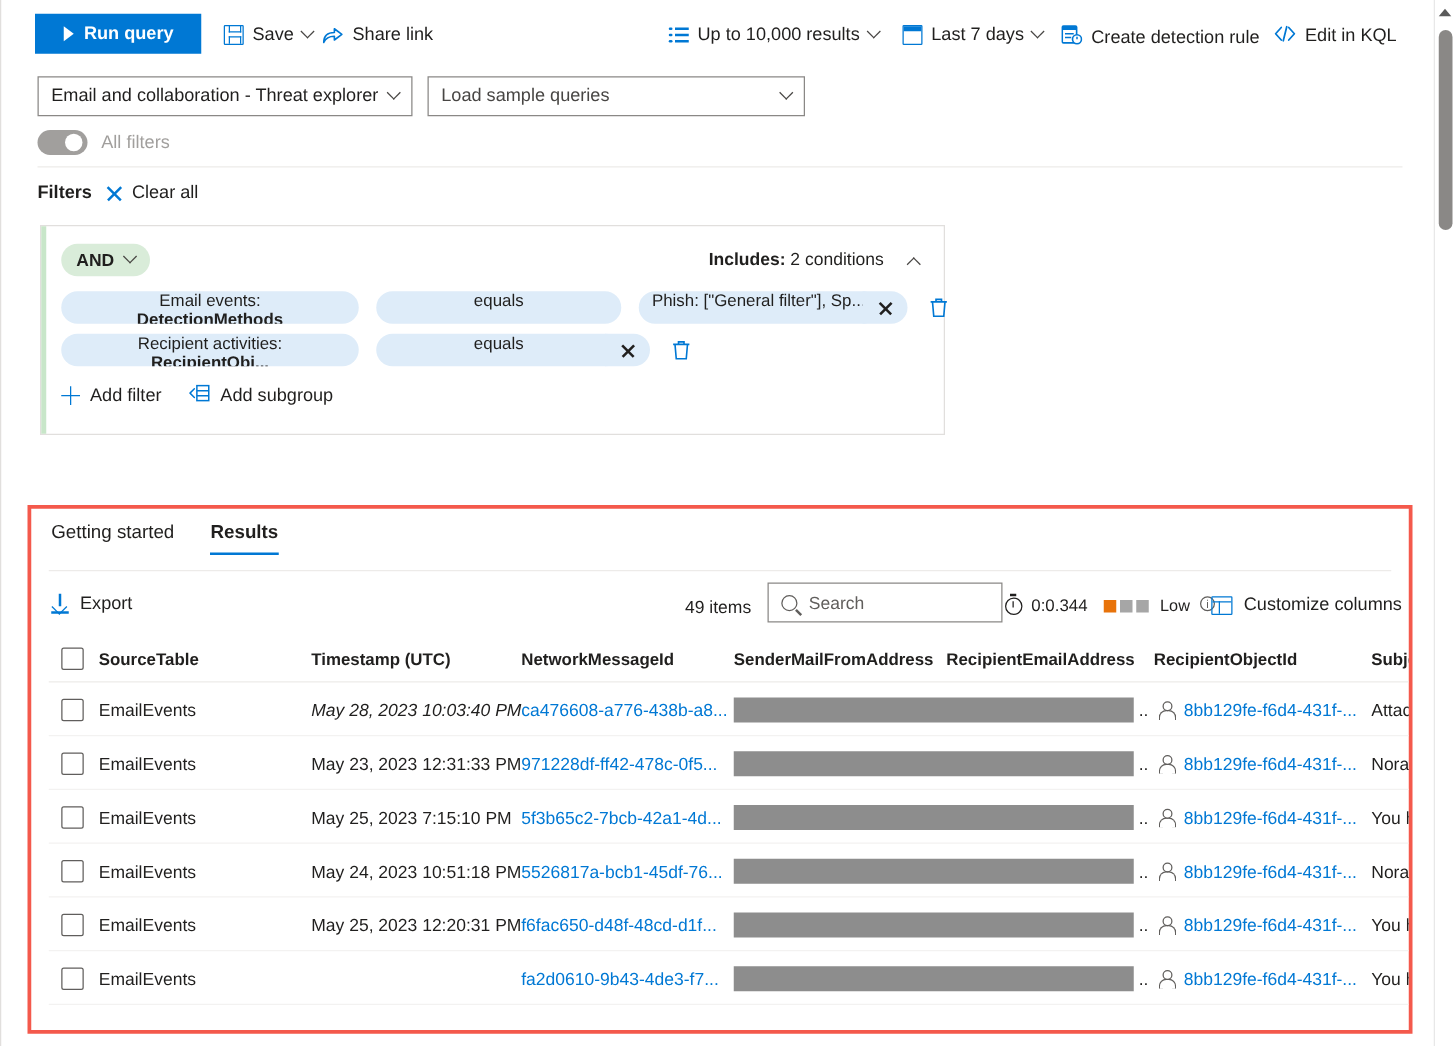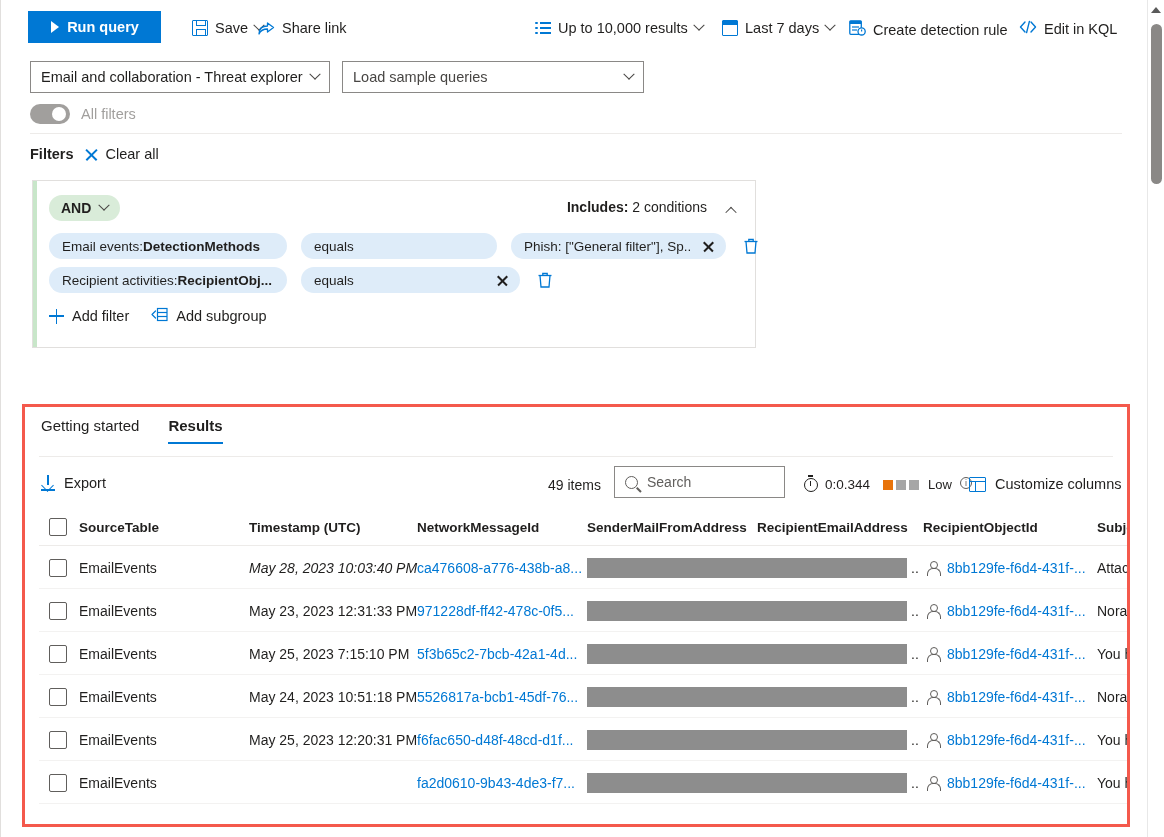--- a/index.html
+++ b/index.html
@@ -101,21 +101,21 @@
     position: absolute; left: 16px; top: 14px; height: 26px; border-radius: 13px;
     background: #d9ecd9; display: flex; align-items: center; gap: 9px;
     padding: 0 12px; font-size: 14px; font-weight: bold; cursor: pointer;
   }
   .includes { position: absolute; right: 48px; top: 18px; font-size: 14px; white-space: nowrap; }
   .includes b { font-weight: bold; }
   .collapse-btn { position: absolute; right: 20px; top: 20px; cursor: pointer; }
   .frow { position: absolute; left: 16px; display: flex; align-items: center; gap: 0; }
   .fchip {
     height: 26px; border-radius: 13px; background: #deecf9; display: flex; align-items: center;
-    padding: 0 13px; font-size: 13.5px; color: #201f1e; white-space: nowrap; overflow: hidden; cursor: pointer;
+    padding: 0 13px; font-size: 13.5px; color: #201f1e; white-space: nowrap; overflow: hidden; cursor: pointer; flex-direction: column;
   }
   .fchip.w1 { width: 238px; }
   .fchip.w2 { width: 196px; margin-left: 14px; }
   .fchip.w3 { width: 192px; margin-left: 14px; }
   .fchip b { font-weight: bold; }
   .chip-x { width: 36px; height: 26px; display: flex; align-items: center; justify-content: center; background:#deecf9; border-radius:0 13px 13px 0; margin-left:-13px; cursor:pointer; }
   .chip-x .gx { width:13px; height:13px; position:relative; }
   .chip-x .gx::before,.chip-x .gx::after{ content:""; position:absolute; left:0; top:6px; width:13px; height:1.5px; background:#201f1e; }
   .chip-x .gx::before{ transform: rotate(45deg);} .chip-x .gx::after{ transform: rotate(-45deg);}
   .trash { width: 22px; height: 22px; margin-left: 14px; cursor: pointer; position: relative; }
@@ -138,21 +138,21 @@
 
   .res-toolbar { position: absolute; left: 0; right: 0; top: 58px; height: 42px; }
   .export-link { position: absolute; left: 16px; top: 10px; display: flex; align-items: center; gap: 9px; font-size: 14.5px; cursor: pointer; }
   .dl-ico { width: 14px; height: 16px; position: relative; }
   .dl-ico::before { content:""; position:absolute; left:6px; top:0; width:1.6px; height:10px; background:#0078d4; }
   .dl-ico::after { content:""; position:absolute; left:2.4px; top:5.5px; width:8px; height:8px; border-left:1.6px solid #0078d4; border-bottom:1.6px solid #0078d4; transform: rotate(-45deg); }
   .dl-bar { position:absolute; left:0; bottom:0; width:14px; height:1.6px; background:#0078d4; }
 
   .items-count { position: absolute; left: 523px; top: 12px; font-size: 14px; }
   .search-box {
-    position: absolute; left: 589px; top: 1px; width: 171px; height: 32px;
+    position: absolute; left: 589px; top: 1px; width: 188px; height: 32px;
     border: 1px solid #8a8886; background: #fff; display: flex; align-items: center; gap: 9px; padding: 0 10px; cursor: text;
   }
   .mag { width: 13px; height: 13px; border: 1.6px solid #605e5c; border-radius: 50%; position: relative; flex: 0 0 auto; }
   .mag::after { content:""; position: absolute; right: -5px; bottom: -3px; width: 6px; height: 1.6px; background: #605e5c; transform: rotate(45deg); }
   .search-ph { font-size: 14px; color: #605e5c; }
   .perf { position: absolute; left: 779px; top: 12px; display: flex; align-items: center; gap: 7px; font-size: 13.5px; white-space: nowrap; }
   .clock { width: 14px; height: 14px; border: 1.5px solid #201f1e; border-radius: 50%; position: relative; }
   .clock::before{ content:""; position:absolute; left:5px; top:2.5px; width:1.3px; height:4.5px; background:#201f1e; }
   .clock::after{ content:""; position:absolute; left:3px; top:-3.5px; width:5px; height:1.5px; background:#201f1e; }
   .bars { display: flex; gap: 3px; align-items: center; margin-left: 6px; }
@@ -190,21 +190,21 @@
 
   <div class="left-rule"></div>
 
   <div class="toolbar">
 
     <button class="run-btn">
       <span class="tri-right"></span>
       <span>Run query</span>
     </button>
 
-    <div class="tbar-item" style="left:157px;margin-left:13px;">
+    <div class="tbar-item" style="left:157px;">
       <span class="ico ico-save"></span>
       <span>Save</span>
       <span class="chev"></span>
     </div>
 
     <div class="tbar-item" style="left:236px;">
       <span class="ico ico-share">
         <svg width="17" height="15" viewBox="0 0 17 15">
           <path d="M1 13 C1 7 5 5 9.5 5 L9.5 2 L15.5 6.5 L9.5 11 L9.5 8 C5.5 8 2.5 9.5 1 13 Z" fill="none" stroke="#0078d4" stroke-width="1.3" stroke-linejoin="round"></path>
         </svg>

